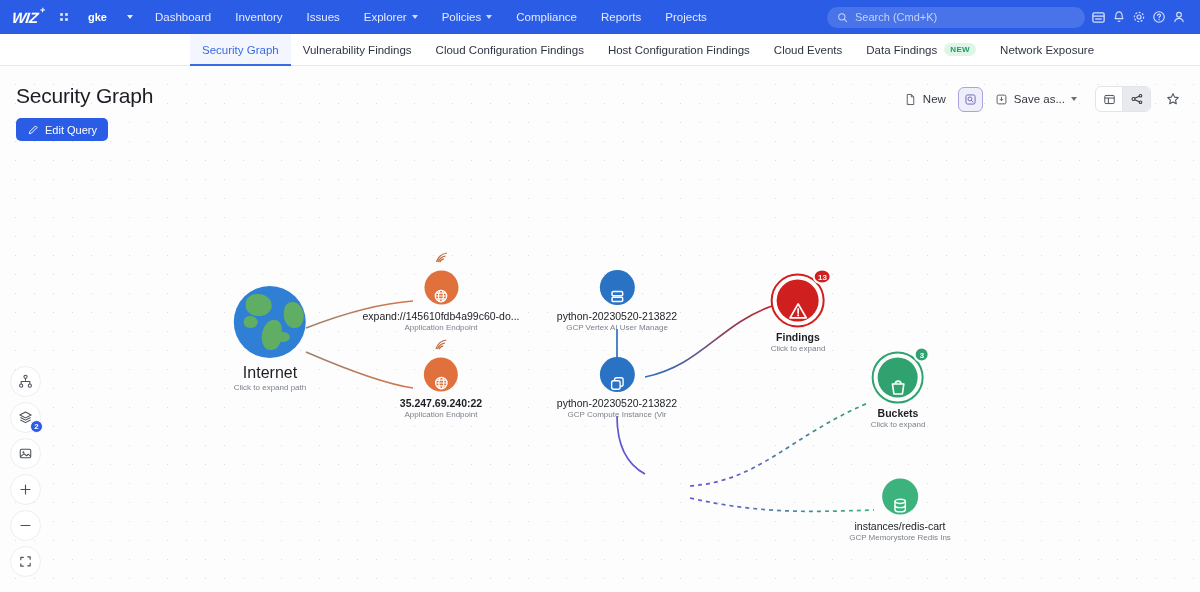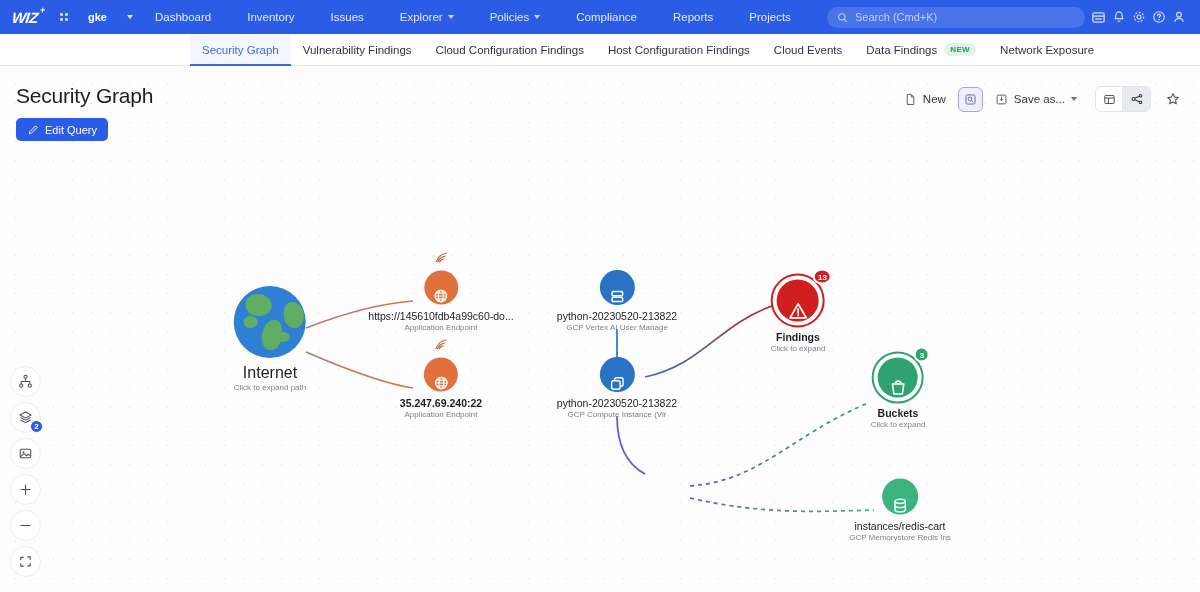--- a/index.html
+++ b/index.html
@@ -43,21 +43,21 @@
     margin-right: 22px;
     color: #fff;
   }
   .grid-dots {
     display: grid;
     grid-template-columns: 3px 3px;
     grid-template-rows: 3px 3px;
     gap: 2px;
   }
   .grid-dots i { display:block; width:3px; height:3px; background:#cfdcff; border-radius:1px; }
-  .navitems { display: flex; align-items: center; gap: 36px; }
+  .navitems { display: flex; align-items: center; gap: 24px; }
   .navitem {
     font-size: 11.5px;
     color: #e3ebff;
     display: flex; align-items: center; gap: 5px;
     white-space: nowrap;
     cursor: pointer;
   }
   .chev {
     width: 0; height: 0;
     border-left: 3.5px solid transparent;
@@ -482,21 +482,21 @@
         <path d="M6.2 11.7 C 7 9.6, 8.8 8.6, 10.4 8.4" fill="none" stroke="#c06a44" stroke-width="1.2"></path>
       </svg>
       <svg width="17" height="17" viewBox="0 0 16 16">
         <circle cx="8" cy="8" r="5.4" fill="none" stroke="#fff" stroke-width="1.2"></circle>
         <ellipse cx="8" cy="8" rx="2.3" ry="5.4" fill="none" stroke="#fff" stroke-width="1.1"></ellipse>
         <line x1="2.6" y1="8" x2="13.4" y2="8" stroke="#fff" stroke-width="1.1"></line>
         <line x1="3.6" y1="5.3" x2="12.4" y2="5.3" stroke="#fff" stroke-width="1"></line>
         <line x1="3.6" y1="10.7" x2="12.4" y2="10.7" stroke="#fff" stroke-width="1"></line>
       </svg>
     </div>
-    <div class="nlabel plain">https://145610fdb4a99c60-do...</div>
+    <div class="nlabel plain">expand://145610fdb4a99c60-do...</div>
     <div class="nsub">Application Endpoint</div>
   </div>
 
   <div class="node" style="left:441px; top:322px;">
     <div class="ncircle" style="width:34px;height:34px;background:#e0703c;">
       <svg class="wifi-ico" width="16" height="14" viewBox="0 0 16 14">
         <path d="M3 11.5 C 5 6, 9.5 3, 13.5 2.5" fill="none" stroke="#c06a44" stroke-width="1.2"></path>
         <path d="M4.5 11.6 C 6 8, 9 6, 12 5.6" fill="none" stroke="#c06a44" stroke-width="1.2"></path>
         <path d="M6.2 11.7 C 7 9.6, 8.8 8.6, 10.4 8.4" fill="none" stroke="#c06a44" stroke-width="1.2"></path>
       </svg>

